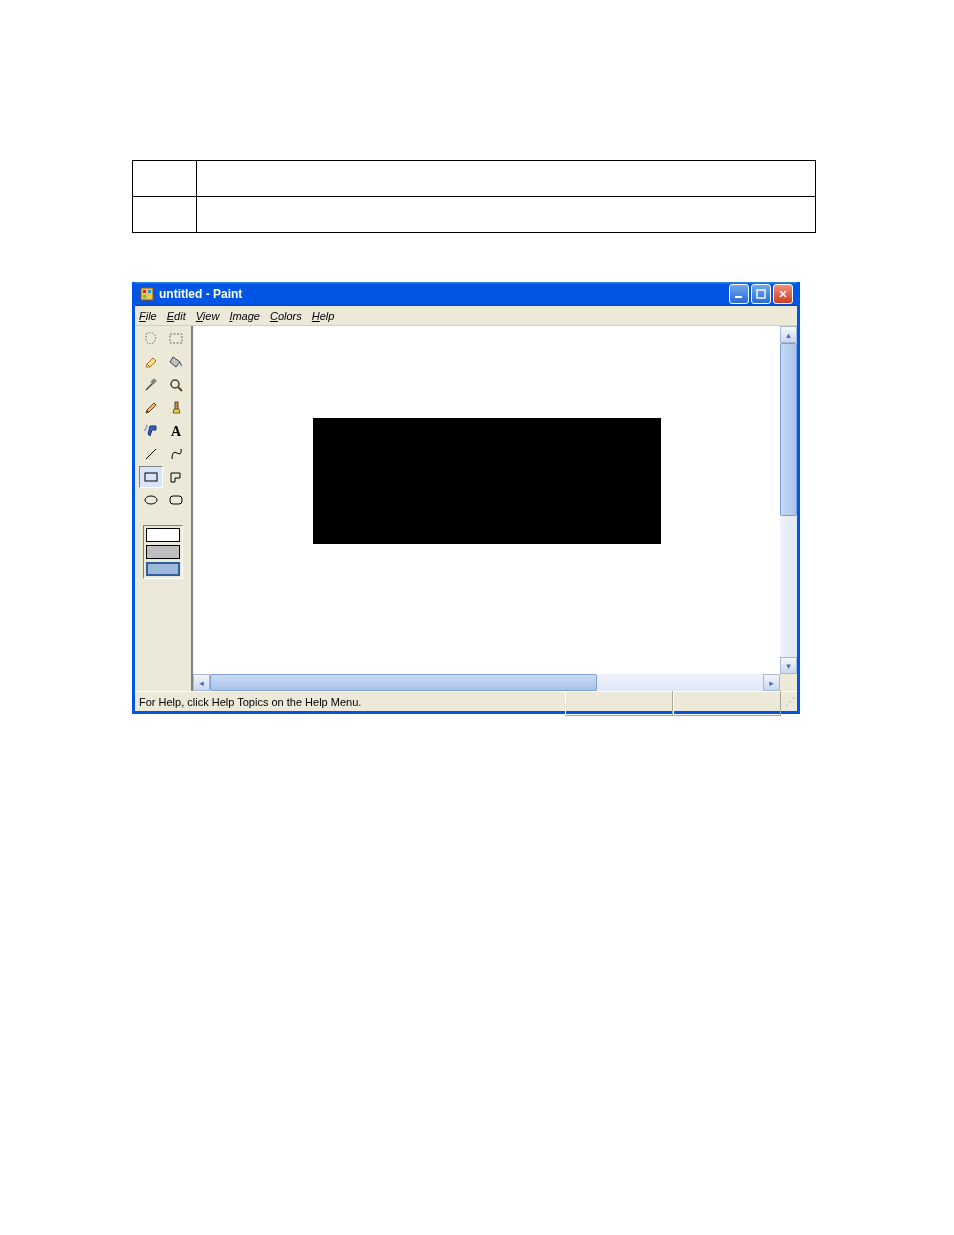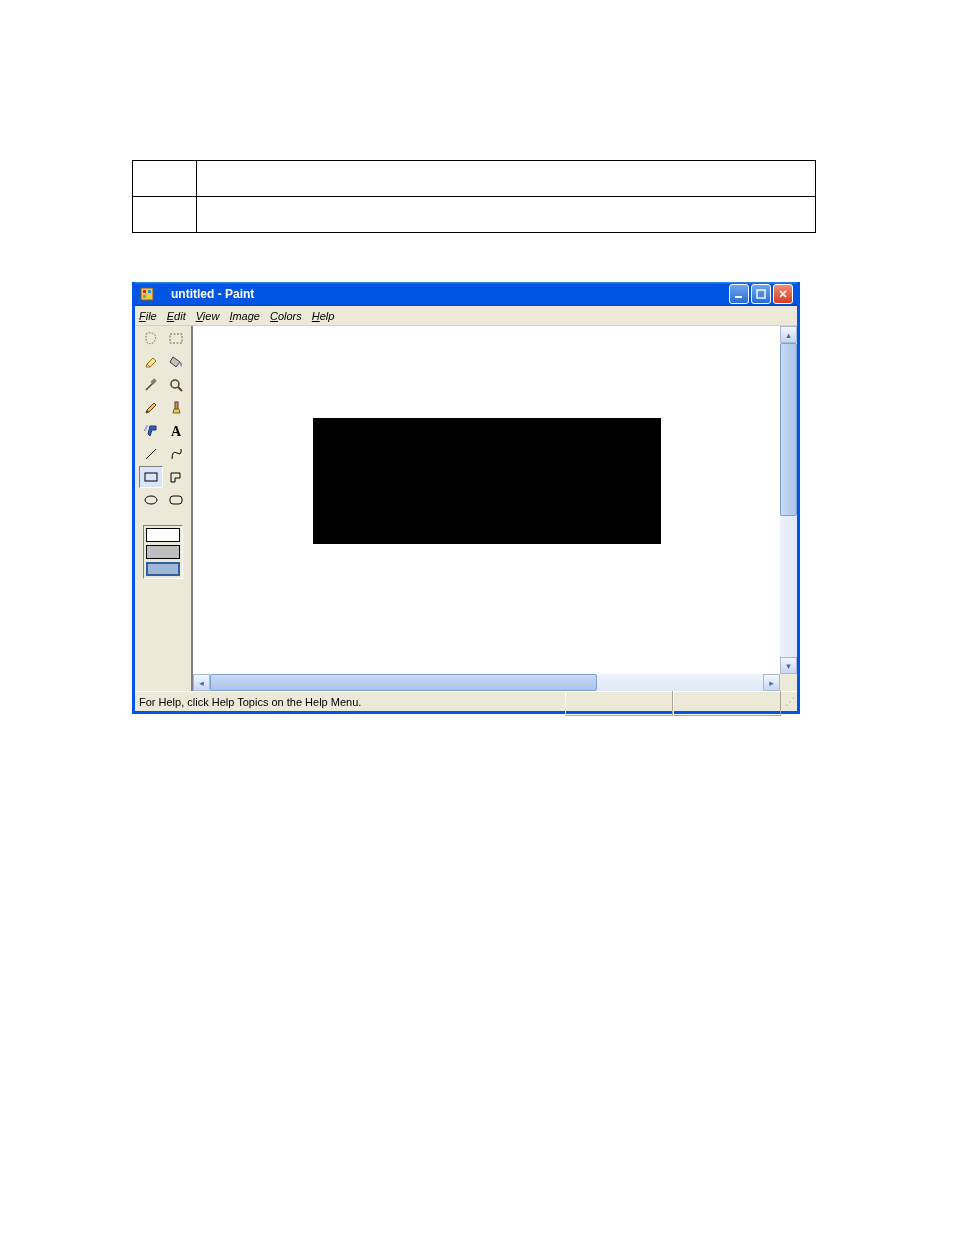--- a/index.html
+++ b/index.html
@@ -43,21 +43,20 @@
   }
   .titlebar {
     height: 24px;
     background: linear-gradient(to bottom, #3a8ee6 0%, #0055e5 10%, #0055e5 90%, #0044c4 100%);
     display: flex;
     align-items: center;
     padding: 0 4px;
     color: #fff;
     font-weight: bold;
     font-size: 12px;
-    gap: 12px;
   }
   .titlebar .icon {
     width: 16px; height: 16px; margin-right: 4px;
     display: inline-flex; align-items: center; justify-content: center;
   }
   .titlebar .title-text { flex: 1; }
   .win-btns { display: flex; gap: 2px; }
   .win-btn {
     width: 20px; height: 20px;
     border: 1px solid #fff;

